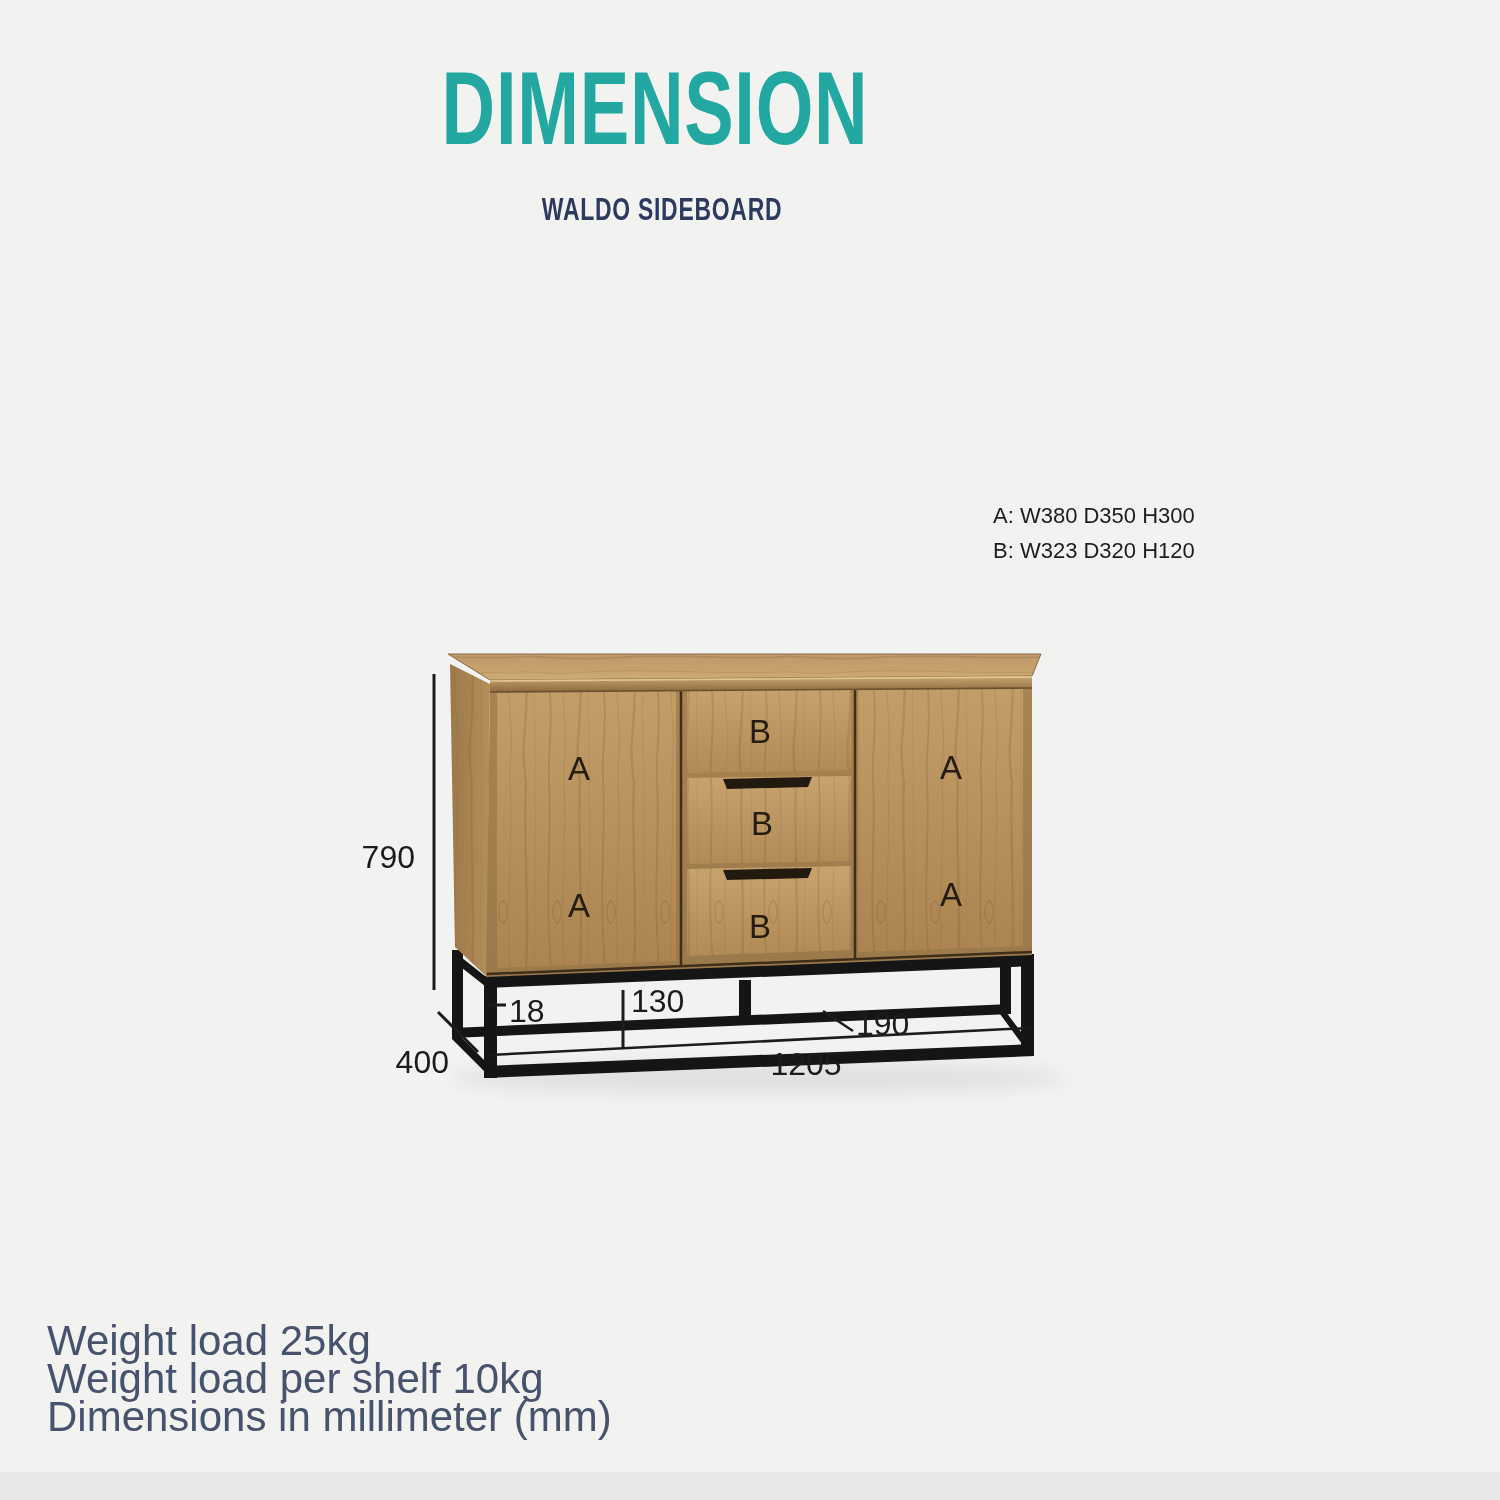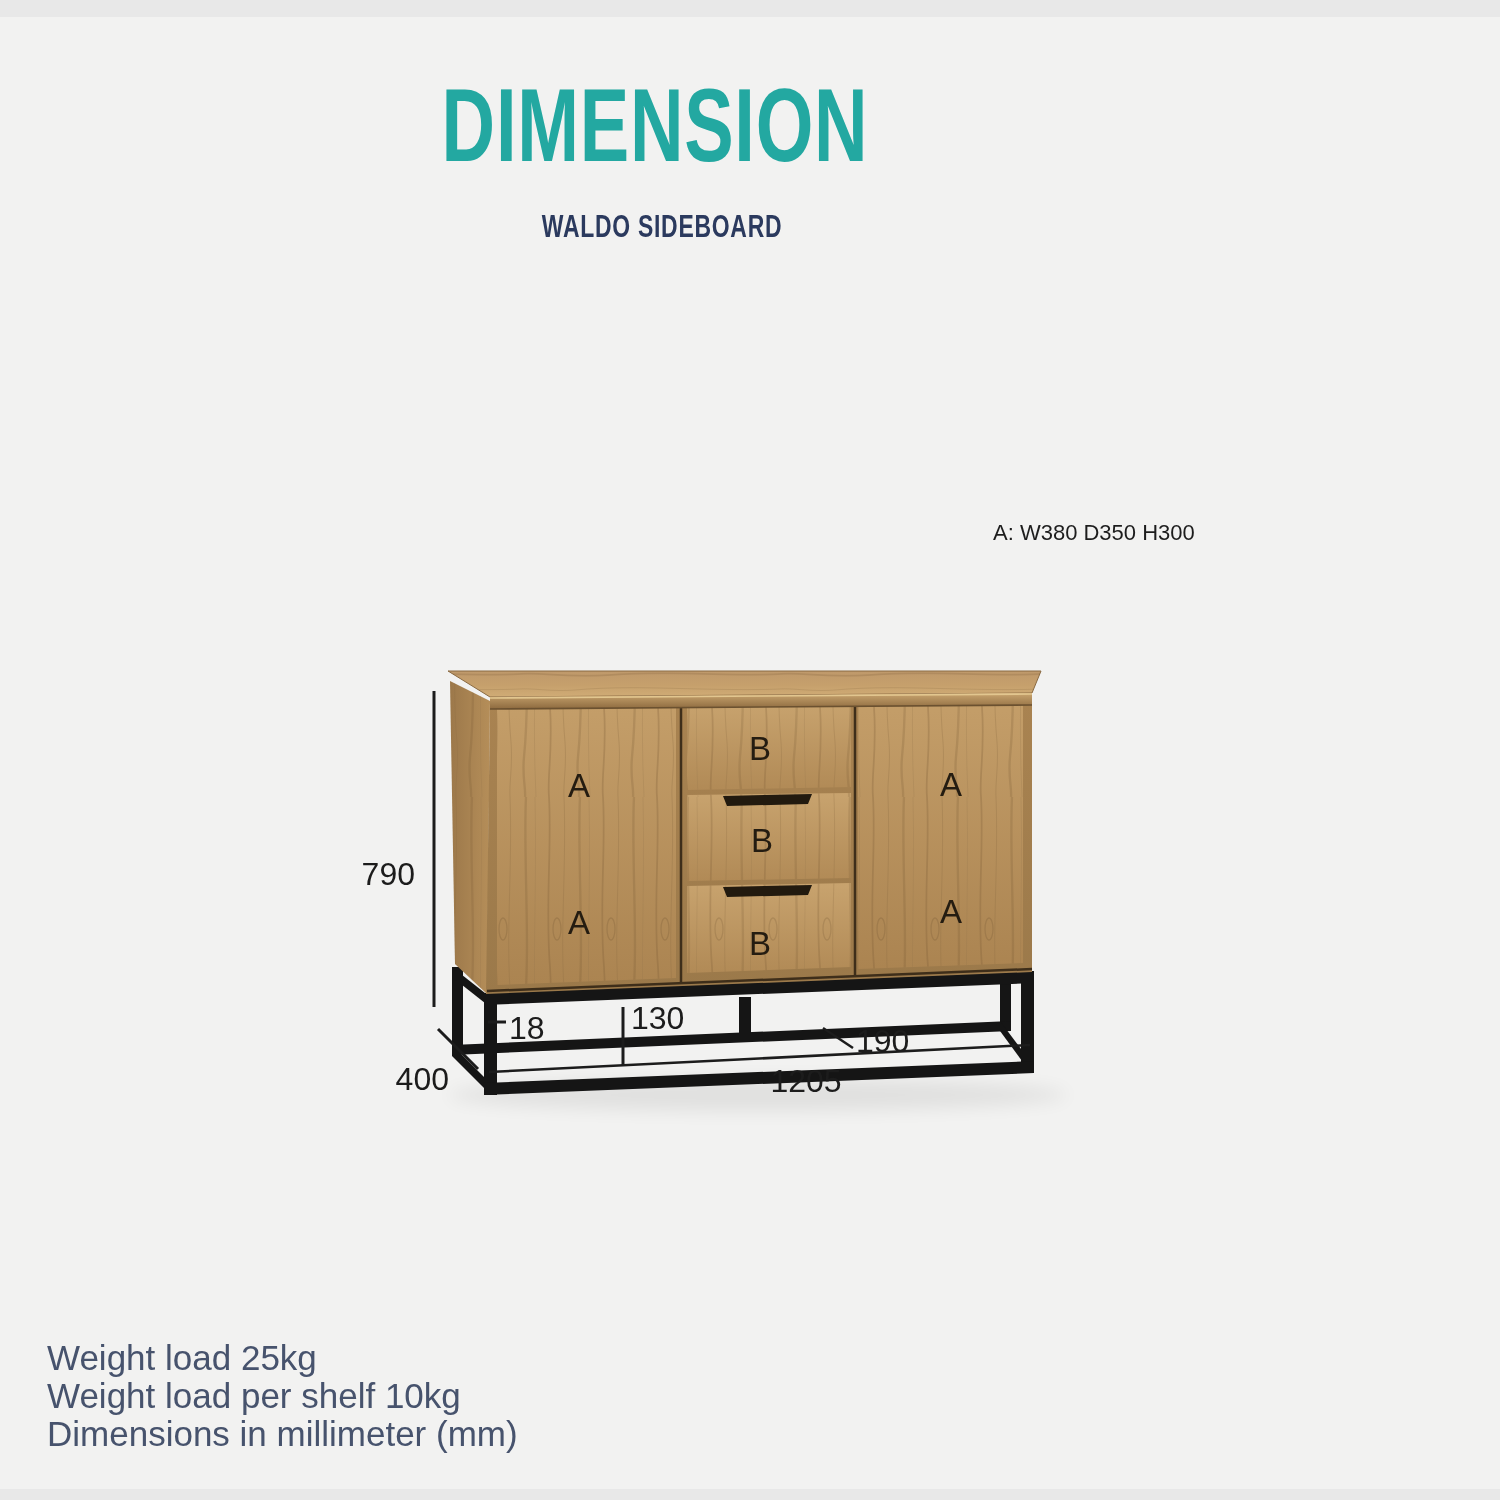--- a/index.html
+++ b/index.html
@@ -1,17 +1,17 @@
 <!DOCTYPE html>
 <html><head>
 <meta charset="utf-8">
 <style>
   html,body{margin:0;padding:0;background:#e8e8e8;}
   #canvas{
-    position:relative;width:1500px;height:1472px;margin:17px auto;
+    position:relative;width:1500px;height:1472px;margin:0 auto;
     background:#f2f2f1;overflow:hidden;
     font-family:"Liberation Sans", sans-serif;
   }
   .title{
     position:absolute;top:57px;left:0;width:1310px;text-align:center;
     font-size:103px;font-weight:bold;letter-spacing:1px;line-height:1;
     color:#23a8a1;transform:scaleX(0.72);transform-origin:50% 50%;
     white-space:nowrap;
   }
   .subtitle{
@@ -19,37 +19,38 @@
     font-size:31px;font-weight:bold;letter-spacing:1px;line-height:1;
     color:#2b3a5e;transform:scaleX(0.74);transform-origin:50% 50%;
     white-space:nowrap;
   }
   .specs{
     position:absolute;left:993px;top:498px;
     font-size:22px;line-height:35px;color:#1d1d1d;white-space:nowrap;
   }
   .footer{
     position:absolute;left:47px;top:1322px;
-    font-size:35px;line-height:38px;color:#47536d;white-space:nowrap;
+    font-size:42px;line-height:38px;color:#47536d;white-space:nowrap;
   }
   svg{position:absolute;left:0;top:0;}
   svg text{font-family:"Liberation Sans", sans-serif;}
   .dimtxt{font-size:32px;fill:#1c1c1c;}
   .abtxt{font-size:33px;fill:#241c11;}
 </style>
 </head>
 <body>
 
 <div id="canvas">
 
   <div class="title">DIMENSION</div>
   <div class="subtitle">WALDO SIDEBOARD</div>
 
   <div class="specs">
     <div>A: W380 D350 H300</div>
+    <div>B: W323 D320 H120</div>
   </div>
 
   <svg width="1500" height="1500" viewBox="0 0 1500 1500">
     <defs>
       <linearGradient id="gTop" x1="0" y1="0" x2="0" y2="1">
         <stop offset="0" stop-color="#bf996b"></stop>
         <stop offset="0.55" stop-color="#c6a06c"></stop>
         <stop offset="1" stop-color="#d0ac76"></stop>
       </linearGradient>
       <linearGradient id="gFascia" x1="0" y1="0" x2="0" y2="1">

